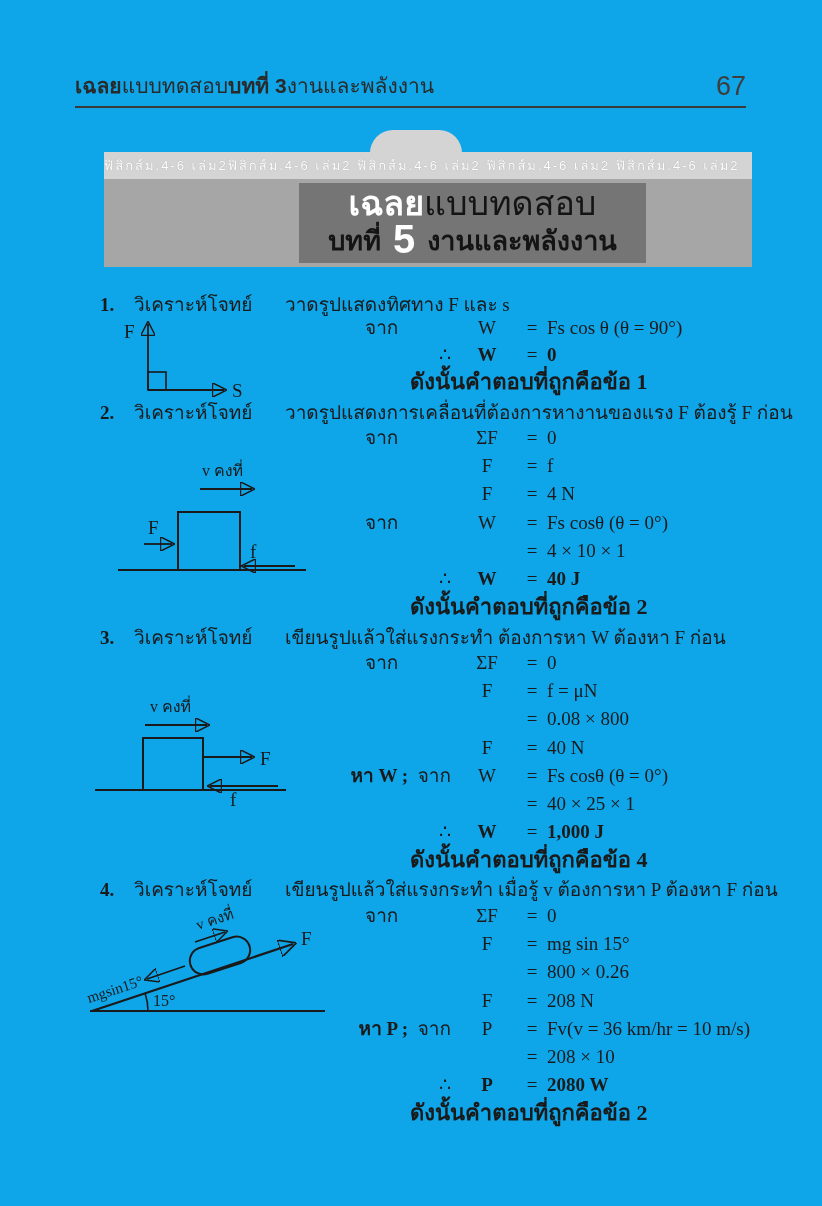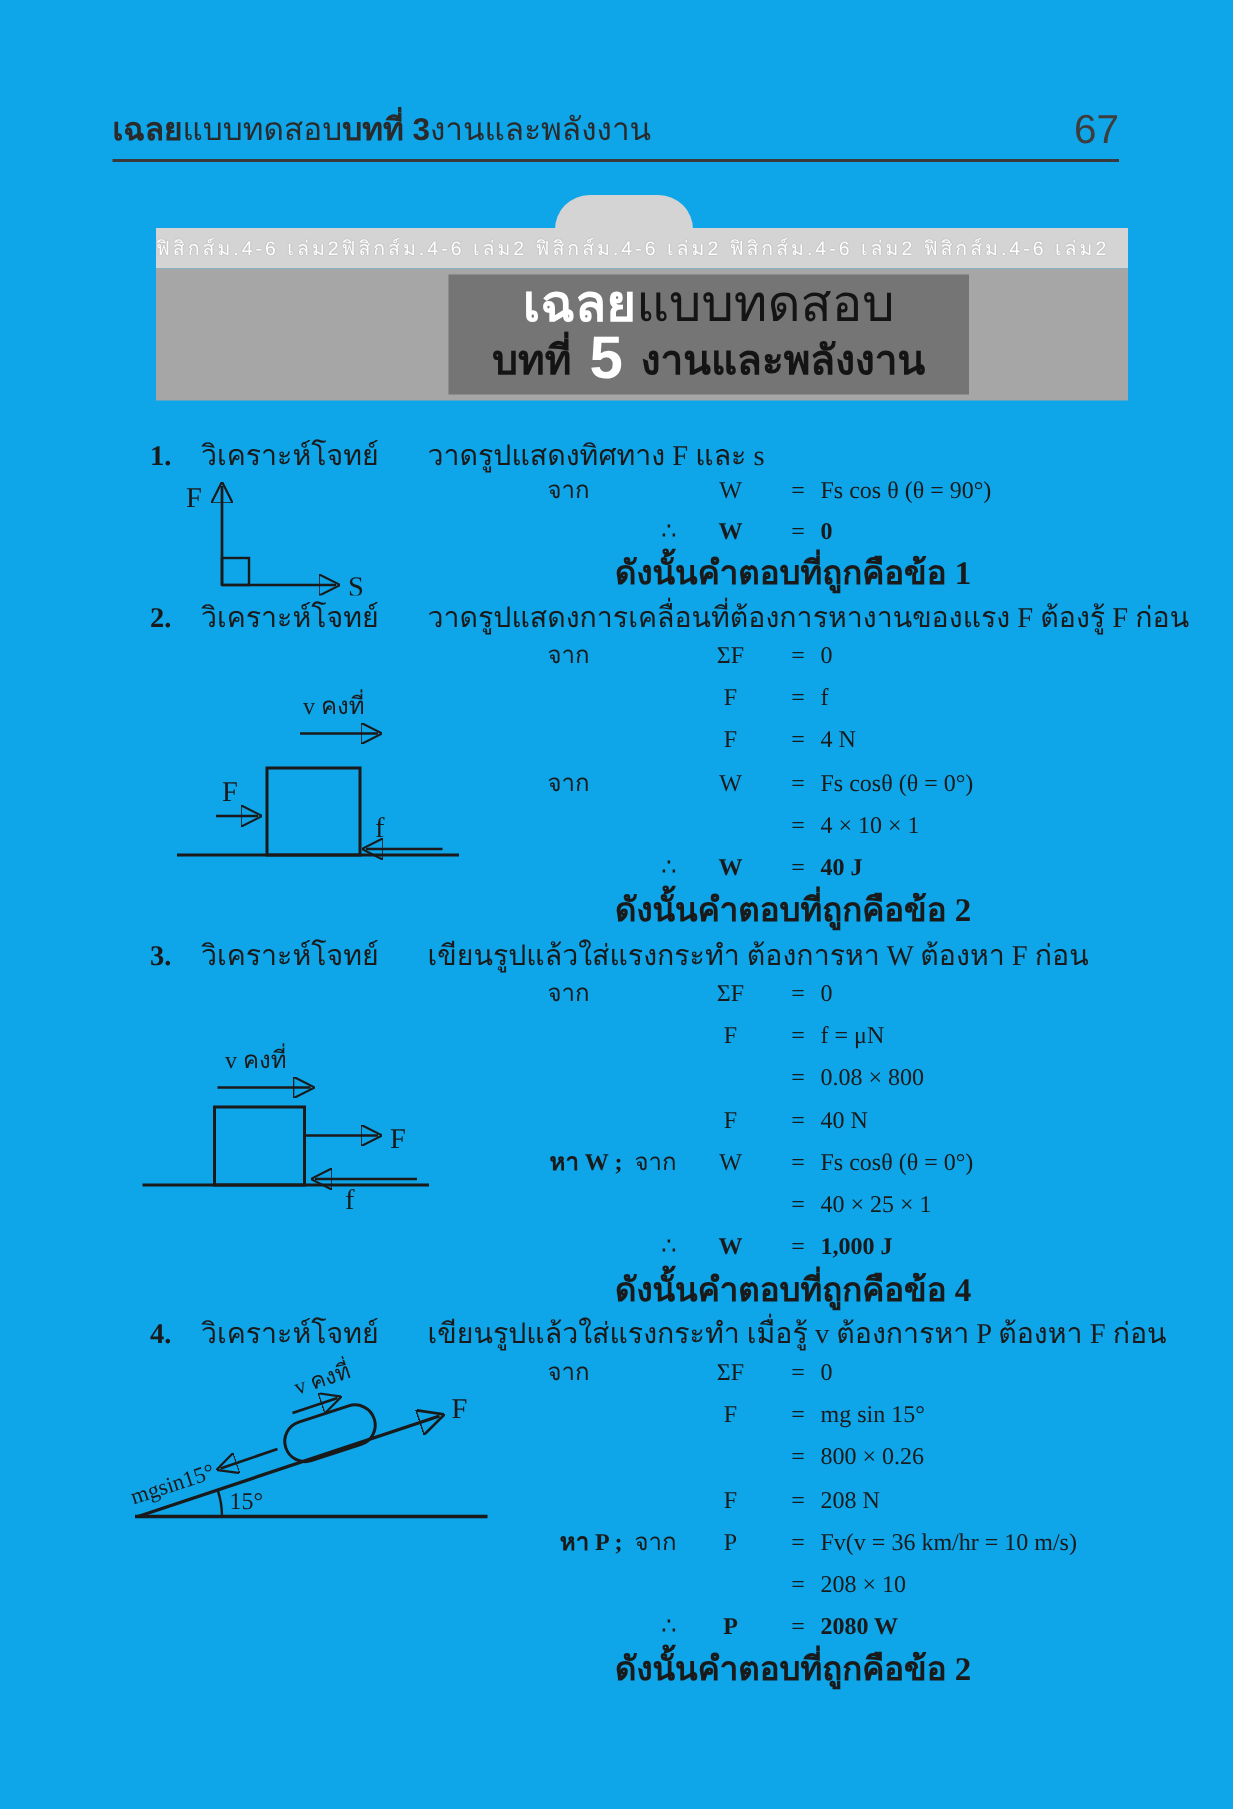--- a/index.html
+++ b/index.html
@@ -30,21 +30,21 @@
   .t-line2 .num{font-size:40px;font-weight:bold;padding:0 12px;vertical-align:-3px;}
 
   
   .q-title{position:absolute;left:0;width:822px;height:26px;font-size:19px;line-height:24px;}
   .q-num{position:absolute;left:100px;font-weight:bold;}
   .q-label{position:absolute;left:134px;font-weight:normal;}
   .q-desc{position:absolute;left:285px;}
 
   .eq{position:absolute;left:345px;width:420px;}
   .eq-row{display:grid;grid-template-columns:112px 60px 30px auto;height:28.2px;
-          line-height:28.2px;font-size:16px;}
+          line-height:28.2px;font-size:19px;}
   .q1 .eq-row{height:27px;line-height:27px;}
   .c-lead{padding-left:20px;white-space:nowrap;}
   .c-lead.right{text-align:right;padding-left:0;padding-right:6px;}
   .c-var{text-align:center;}
   .c-sign{text-align:center;}
   .c-val{padding-left:0;white-space:nowrap;}
   .eq-row.ans .c-var,.eq-row.ans .c-val{font-weight:bold;}
   .concl{margin-left:65px;font-weight:bold;font-size:22px;height:28.2px;line-height:28.2px;white-space:nowrap;}
 
   

